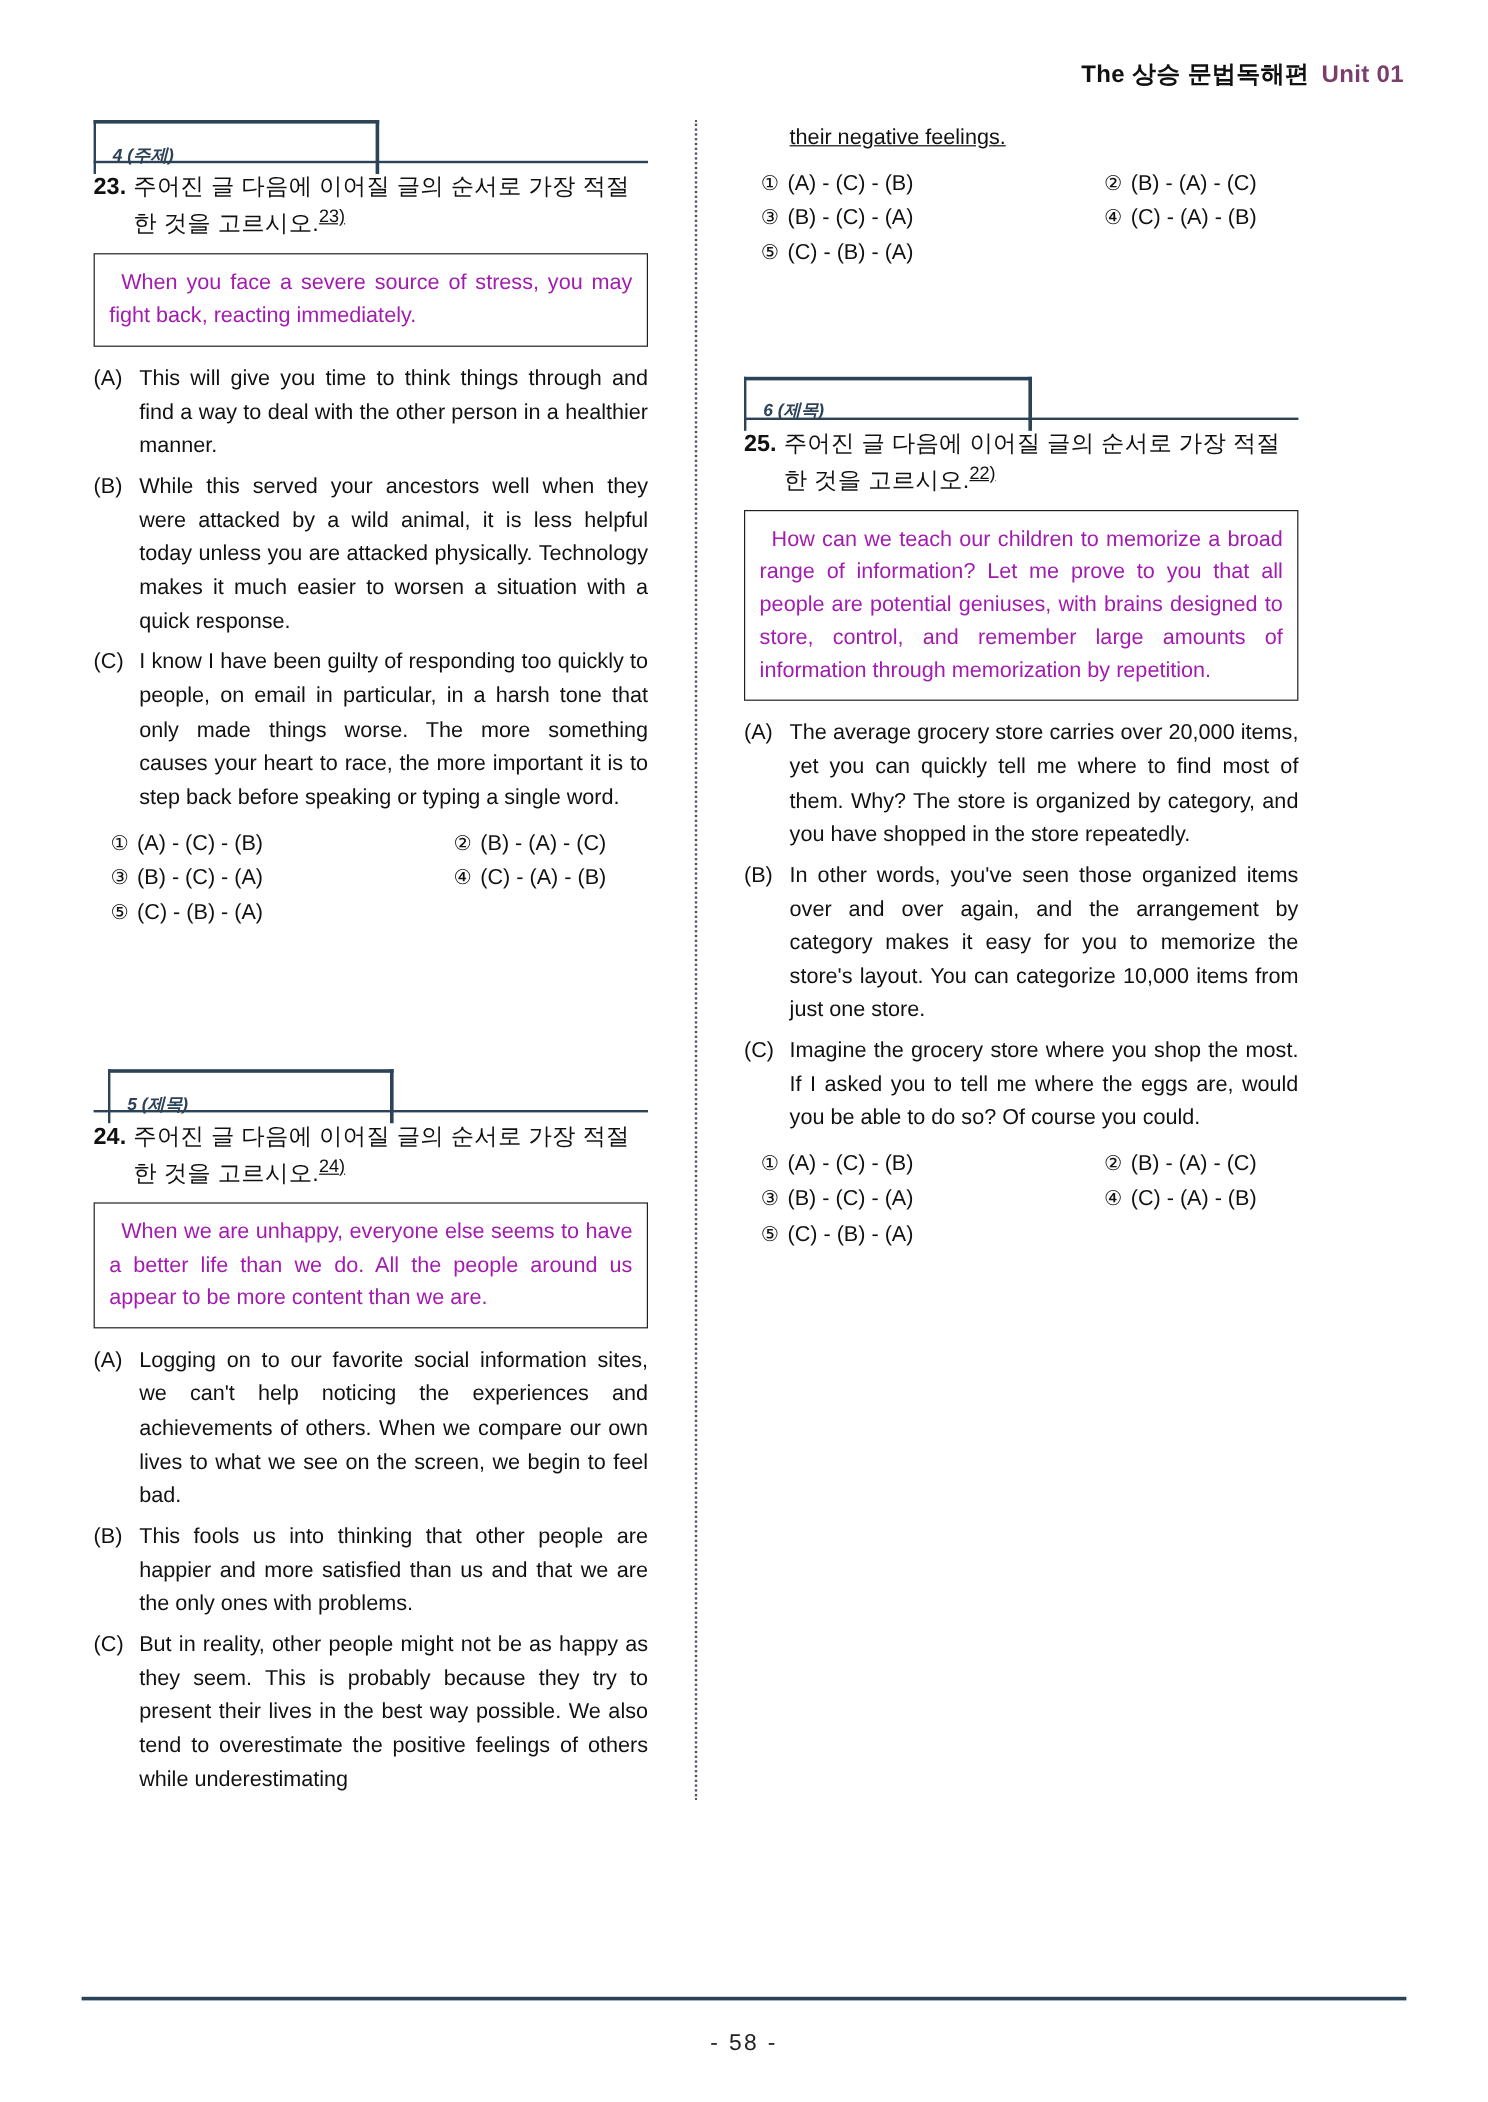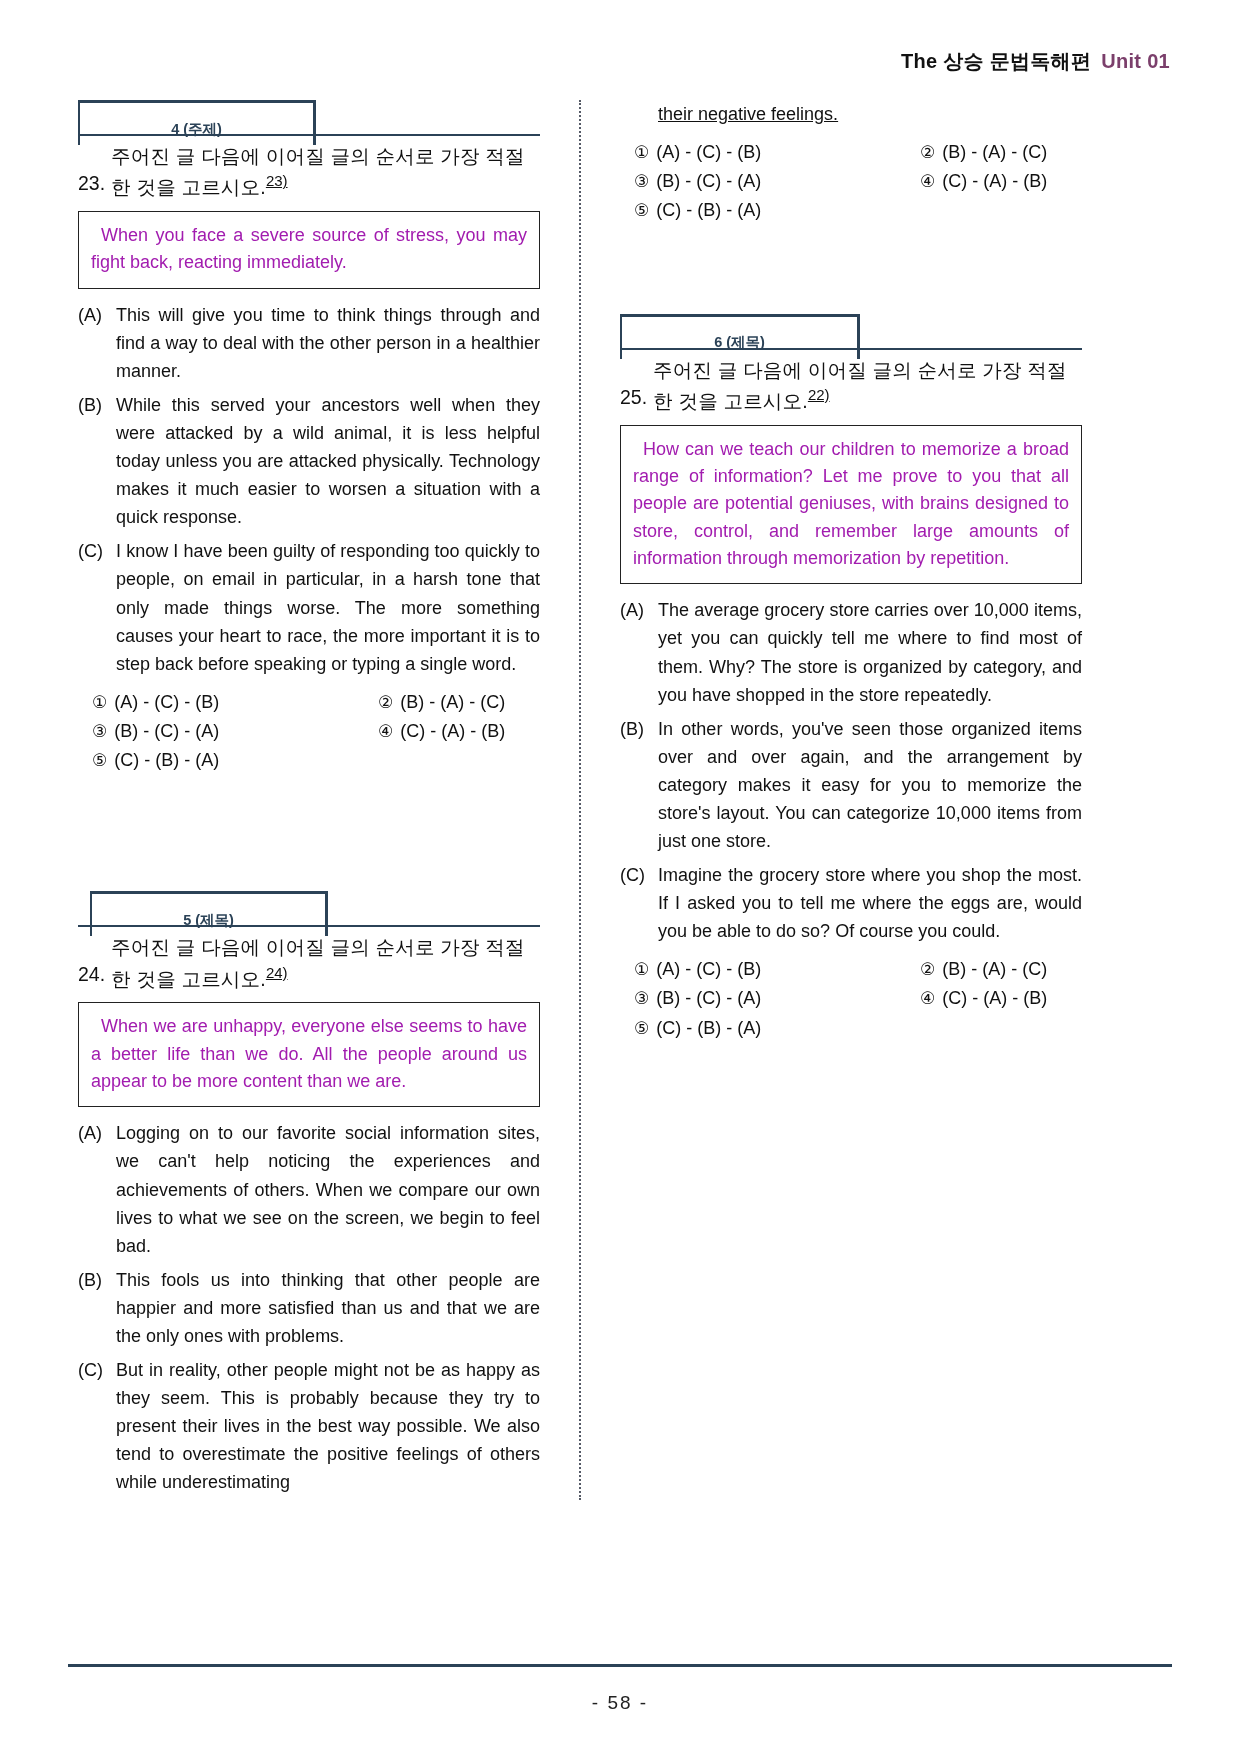--- a/index.html
+++ b/index.html
@@ -76,22 +76,23 @@
     position: absolute;
     left: 0;
     top: 0;
     height: 45px;
     box-sizing: border-box;
     border-top: 3px solid #2b4257;
     border-left: 2px solid #2b4257;
     border-right: 3px solid #2b4257;
     display: flex;
     align-items: center;
-    justify-content: center;
+    justify-content: flex-start;
     padding: 0 14px;
+    font-style: italic;
   }
   .sec-tab-label {
     font-size: 14.5px;
     font-weight: bold;
     color: #2b4257;
     white-space: nowrap;
     position: relative;
     top: 5px;
   }
   .sec-baseline {
@@ -109,25 +110,24 @@
   
   .q {
     display: flex;
     font-size: 19.5px;
     line-height: 1.45;
     color: #111;
     margin-top: 4px;
     margin-bottom: 10px;
   }
   .q-num {
-    font-weight: normal;
+    font-weight: bold;
     flex: 0 0 auto;
     margin-right: 6px;
     white-space: nowrap;
-    margin-top: 27px;
   }
   .q-body { flex: 1 1 auto; }
   .q-text { letter-spacing: 0.2px; }
   .sup {
     font-size: 15px;
     vertical-align: super;
     letter-spacing: 0;
     text-decoration: underline;
   }
 
@@ -371,21 +371,21 @@
         <span class="q-num">25.</span>
         <span class="q-body">
           <span class="q-text">주어진 글 다음에 이어질 글의 순서로 가장 적절한 것을 고르시오.</span><span class="sup">22)</span>
         </span>
       </div>
 
       <div class="boxed"><span class="indent"></span><span>How can we teach our children to memorize a broad range of information? Let me prove to you that all people are potential geniuses, with brains designed to store, control, and remember large amounts of information through memorization by repetition.</span></div>
 
       <div class="para">
         <span class="para-lbl">(A)</span>
-        <span class="para-txt">The average grocery store carries over 10,000 items, yet you can quickly tell me where to find most of them. Why? The store is organized by category, and you have shopped in the store repeatedly.</span>
+        <span class="para-txt">The average grocery store carries over 20,000 items, yet you can quickly tell me where to find most of them. Why? The store is organized by category, and you have shopped in the store repeatedly.</span>
       </div>
       <div class="para">
         <span class="para-lbl">(B)</span>
         <span class="para-txt">In other words, you've seen those organized items over and over again, and the arrangement by category makes it easy for you to memorize the store's layout. You can categorize 10,000 items from just one store.</span>
       </div>
       <div class="para">
         <span class="para-lbl">(C)</span>
         <span class="para-txt">Imagine the grocery store where you shop the most. If I asked you to tell me where the eggs are, would you be able to do so? Of course you could.</span>
       </div>
 

